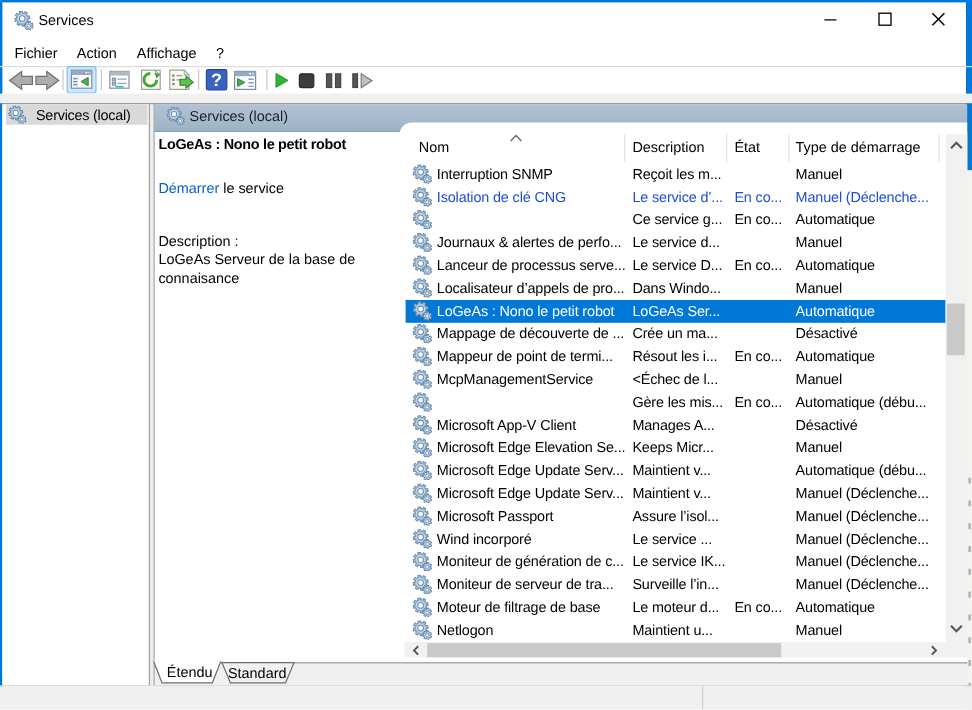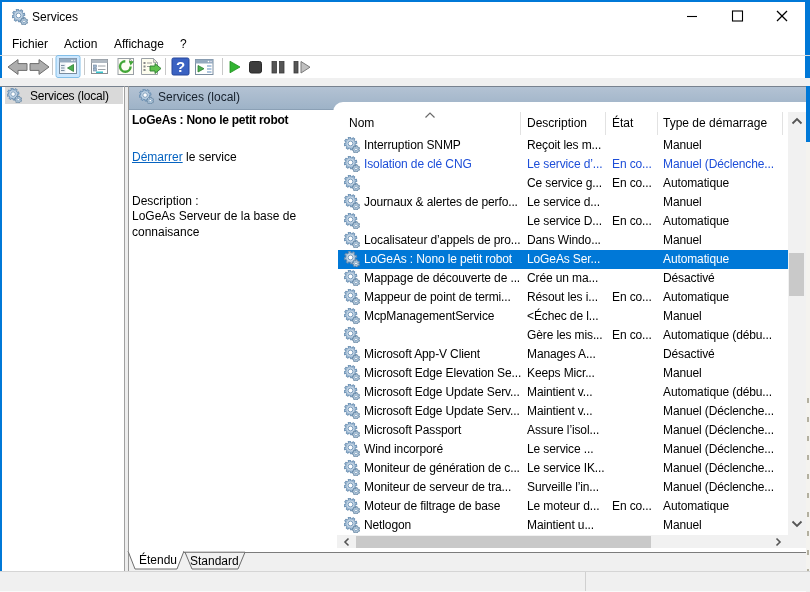--- a/index.html
+++ b/index.html
@@ -142,21 +142,21 @@
 
 <div class="abs" style="left:128.5px;top:87px;width:677px;height:23px;background:linear-gradient(180deg,#b3c2d3,#9db2c7)"></div>
 <div class="abs" style="left:128.5px;top:108.8px;width:677px;height:1.2px;background:#8ba0b5"></div>
 <div class="abs" style="left:128.5px;top:110px;width:677px;height:442px;background:#fff"></div>
 <svg class="abs" style="left:139px;top:89px" width="15" height="15" viewBox="0 0 16 16">
     <use href="#gear"></use>
   </svg>
 <div class="abs" style="left:158px;top:89.5px;height:14px;line-height:14px;color:#16202c">Services (local)</div>
 
 <div class="abs" style="left:132px;top:112.5px;height:14px;line-height:14px;font-weight:bold;letter-spacing:-0.25px">LoGeAs : Nono le petit robot</div>
-<div class="abs" style="left:132px;top:150px;height:14px;line-height:14px"><span style="color:#0563c1;text-decoration:underline">Démarrer</span> le service</div>
+<div class="abs" style="left:132px;top:150px;height:14px;line-height:14px"><span style="color:#0563c1;">Démarrer</span> le service</div>
 <div class="abs" style="left:132px;top:193.5px;width:200px;line-height:15.7px">Description :<br>LoGeAs Serveur de la base de<br>connaisance</div>
 
 <div class="abs" style="left:333px;top:102px;width:473px;height:450px;background:#fff;border-top-left-radius:10px"></div>
 
 <div class="abs" style="left:349px;top:116px;height:14px;line-height:14px">Nom</div>
 <div class="abs" style="left:527px;top:116px;height:14px;line-height:14px">Description</div>
 <div class="abs" style="left:612px;top:116px;height:14px;line-height:14px">État</div>
 <div class="abs" style="left:663px;top:116px;height:14px;line-height:14px">Type de démarrage</div>
 <svg class="abs" style="left:424px;top:111px" width="12" height="8" viewBox="0 0 12 8">
     <path d="M1.5,6.5 L6,2 L10.5,6.5" fill="none" stroke="#6a6a6a" stroke-width="1.2"></path>
@@ -198,20 +198,21 @@
     </svg>
     <span class="c1">Journaux &amp; alertes de perfo...</span>
     <span class="c2">Le service d...</span>
     <span class="c3"></span>
     <span class="c4">Manuel</span>
   </div>
 <div class="row" style="top:212px;color:#000">
     <svg class="rg" width="16" height="16" viewBox="0 0 16 16">
       <use href="#gear"></use>
     </svg>
+    <span class="c1">Lanceur de processus serve...</span>
     <span class="c2">Le service D...</span>
     <span class="c3">En co...</span>
     <span class="c4">Automatique</span>
   </div>
 <div class="row" style="top:231px;color:#000">
     <svg class="rg" width="16" height="16" viewBox="0 0 16 16">
       <use href="#gear"></use>
     </svg>
     <span class="c1">Localisateur d’appels de pro...</span>
     <span class="c2">Dans Windo...</span>

